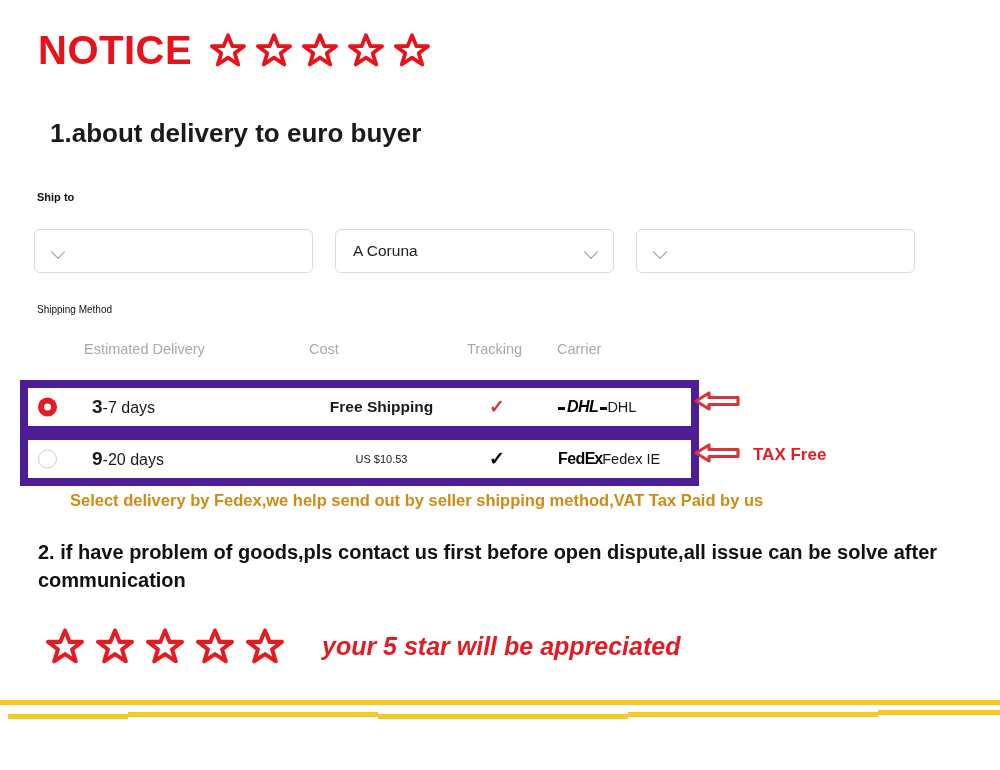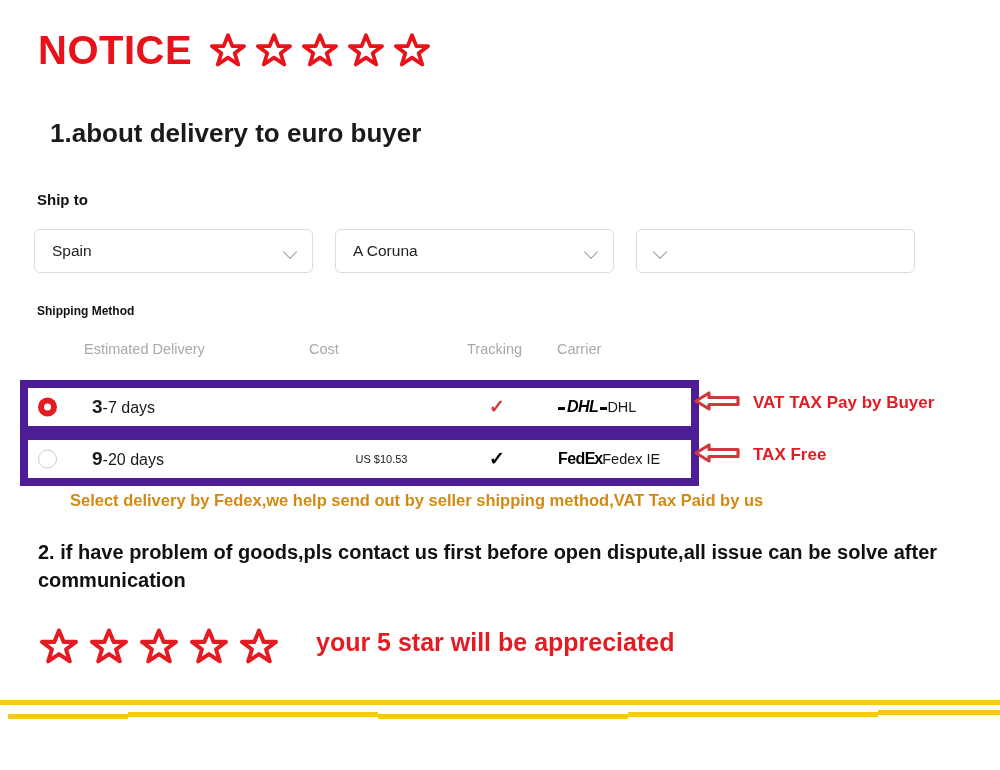--- a/index.html
+++ b/index.html
@@ -45,21 +45,21 @@
     top: 118px;
     font-size: 26px;
     font-weight: bold;
     color: #1a1a1a;
   }
 
   
   #ship-to-label {
     left: 37px;
     top: 191px;
-    font-size: 15px;
+    font-size: 11px;
     font-weight: bold;
     color: #111111;
   }
   #ship-to-selects {
     left: 34px;
     top: 229px;
     display: flex;
     gap: 22px;
   }
   .select-box {
@@ -92,22 +92,22 @@
     height: 9px;
     border-right: 1.6px solid #9a9a9a;
     border-bottom: 1.6px solid #9a9a9a;
     transform: rotate(45deg);
   }
 
   
   #shipping-method-label {
     left: 37px;
     top: 304px;
-    font-size: 12px;
-    font-weight: bold;
+    font-size: 10px;
+    font-weight: normal;
     color: #111111;
   }
   #shipping-table-head {
     left: 0;
     top: 341px;
     width: 690px;
     height: 22px;
     font-size: 14.5px;
     color: #a9a9a9;
   }
@@ -229,25 +229,26 @@
     top: 538px;
     width: 900px;
     font-size: 20px;
     font-weight: bold;
     color: #111111;
     line-height: 1.42;
   }
 
   
   #bottom-line {
-    left: 40px;
+    left: 46px;
     top: 628px;
     display: flex;
-    align-items: flex-start;
+    align-items: center;
     gap: 38px;
+    font-style: italic;
   }
   #bottom-tagline {
     font-size: 25px;
     font-weight: bold;
     color: #e31c24;
   }
 
   
   #rule-top {
     left: 0;
@@ -302,21 +303,20 @@
       </span>
   </div>
 </div>
 
 <div class="abs" id="section-1-heading">1.about delivery to euro buyer</div>
 
 <div class="abs" id="ship-to-label">Ship to</div>
 
 <div class="abs" id="ship-to-selects">
   <div class="select-box">
-    <span class="select-value">Spain</span>
     <span class="chev"></span>
   </div>
   <div class="select-box">
     <span class="select-value">A Coruna</span>
     <span class="chev"></span>
   </div>
   <div class="select-box">
     <span class="chev"></span>
   </div>
 </div>
@@ -329,20 +329,21 @@
   <span class="th" id="th-tracking">Tracking</span>
   <span class="th" id="th-carrier">Carrier</span>
 </div>
 
 <div class="abs ship-row-wrap" id="ship-row-0">
   <div class="ship-row">
     <div class="cell radio-cell">
       <div class="radio on"></div>
     </div>
     <div class="cell delivery-cell"><span class="big-digit">3</span><span>-7 days</span></div>
+    <div class="cell cost-cell free">Free Shipping</div>
     <div class="cell track-cell">
       <span class="check" style="color:#d3373c">✓</span>
     </div>
     <div class="cell carrier-cell">
       <span class="dhl-logo">DHL</span>
       <span class="carrier-name">DHL</span>
     </div>
   </div>
 </div>
 
@@ -362,21 +363,20 @@
     </div>
   </div>
 </div>
 
 <div class="abs annot" id="annot-0">
   <span>
     <svg width="46" height="22" viewBox="0 0 46 22">
         <path d="M2 11 L15 3 L15 7.5 L44 7.5 L44 14.5 L15 14.5 L15 19 Z" fill="#ffffff" stroke="#d3373c" stroke-width="3.2" stroke-linejoin="round"></path>
       </svg>
   </span>
-  <span class="annot-text">VAT TAX Pay by Buyer</span>
 </div>
 
 <div class="abs annot" id="annot-1">
   <span>
     <svg width="46" height="22" viewBox="0 0 46 22">
         <path d="M2 11 L15 3 L15 7.5 L44 7.5 L44 14.5 L15 14.5 L15 19 Z" fill="#ffffff" stroke="#d3373c" stroke-width="3.2" stroke-linejoin="round"></path>
       </svg>
   </span>
   <span class="annot-text">TAX Free</span>
 </div>

